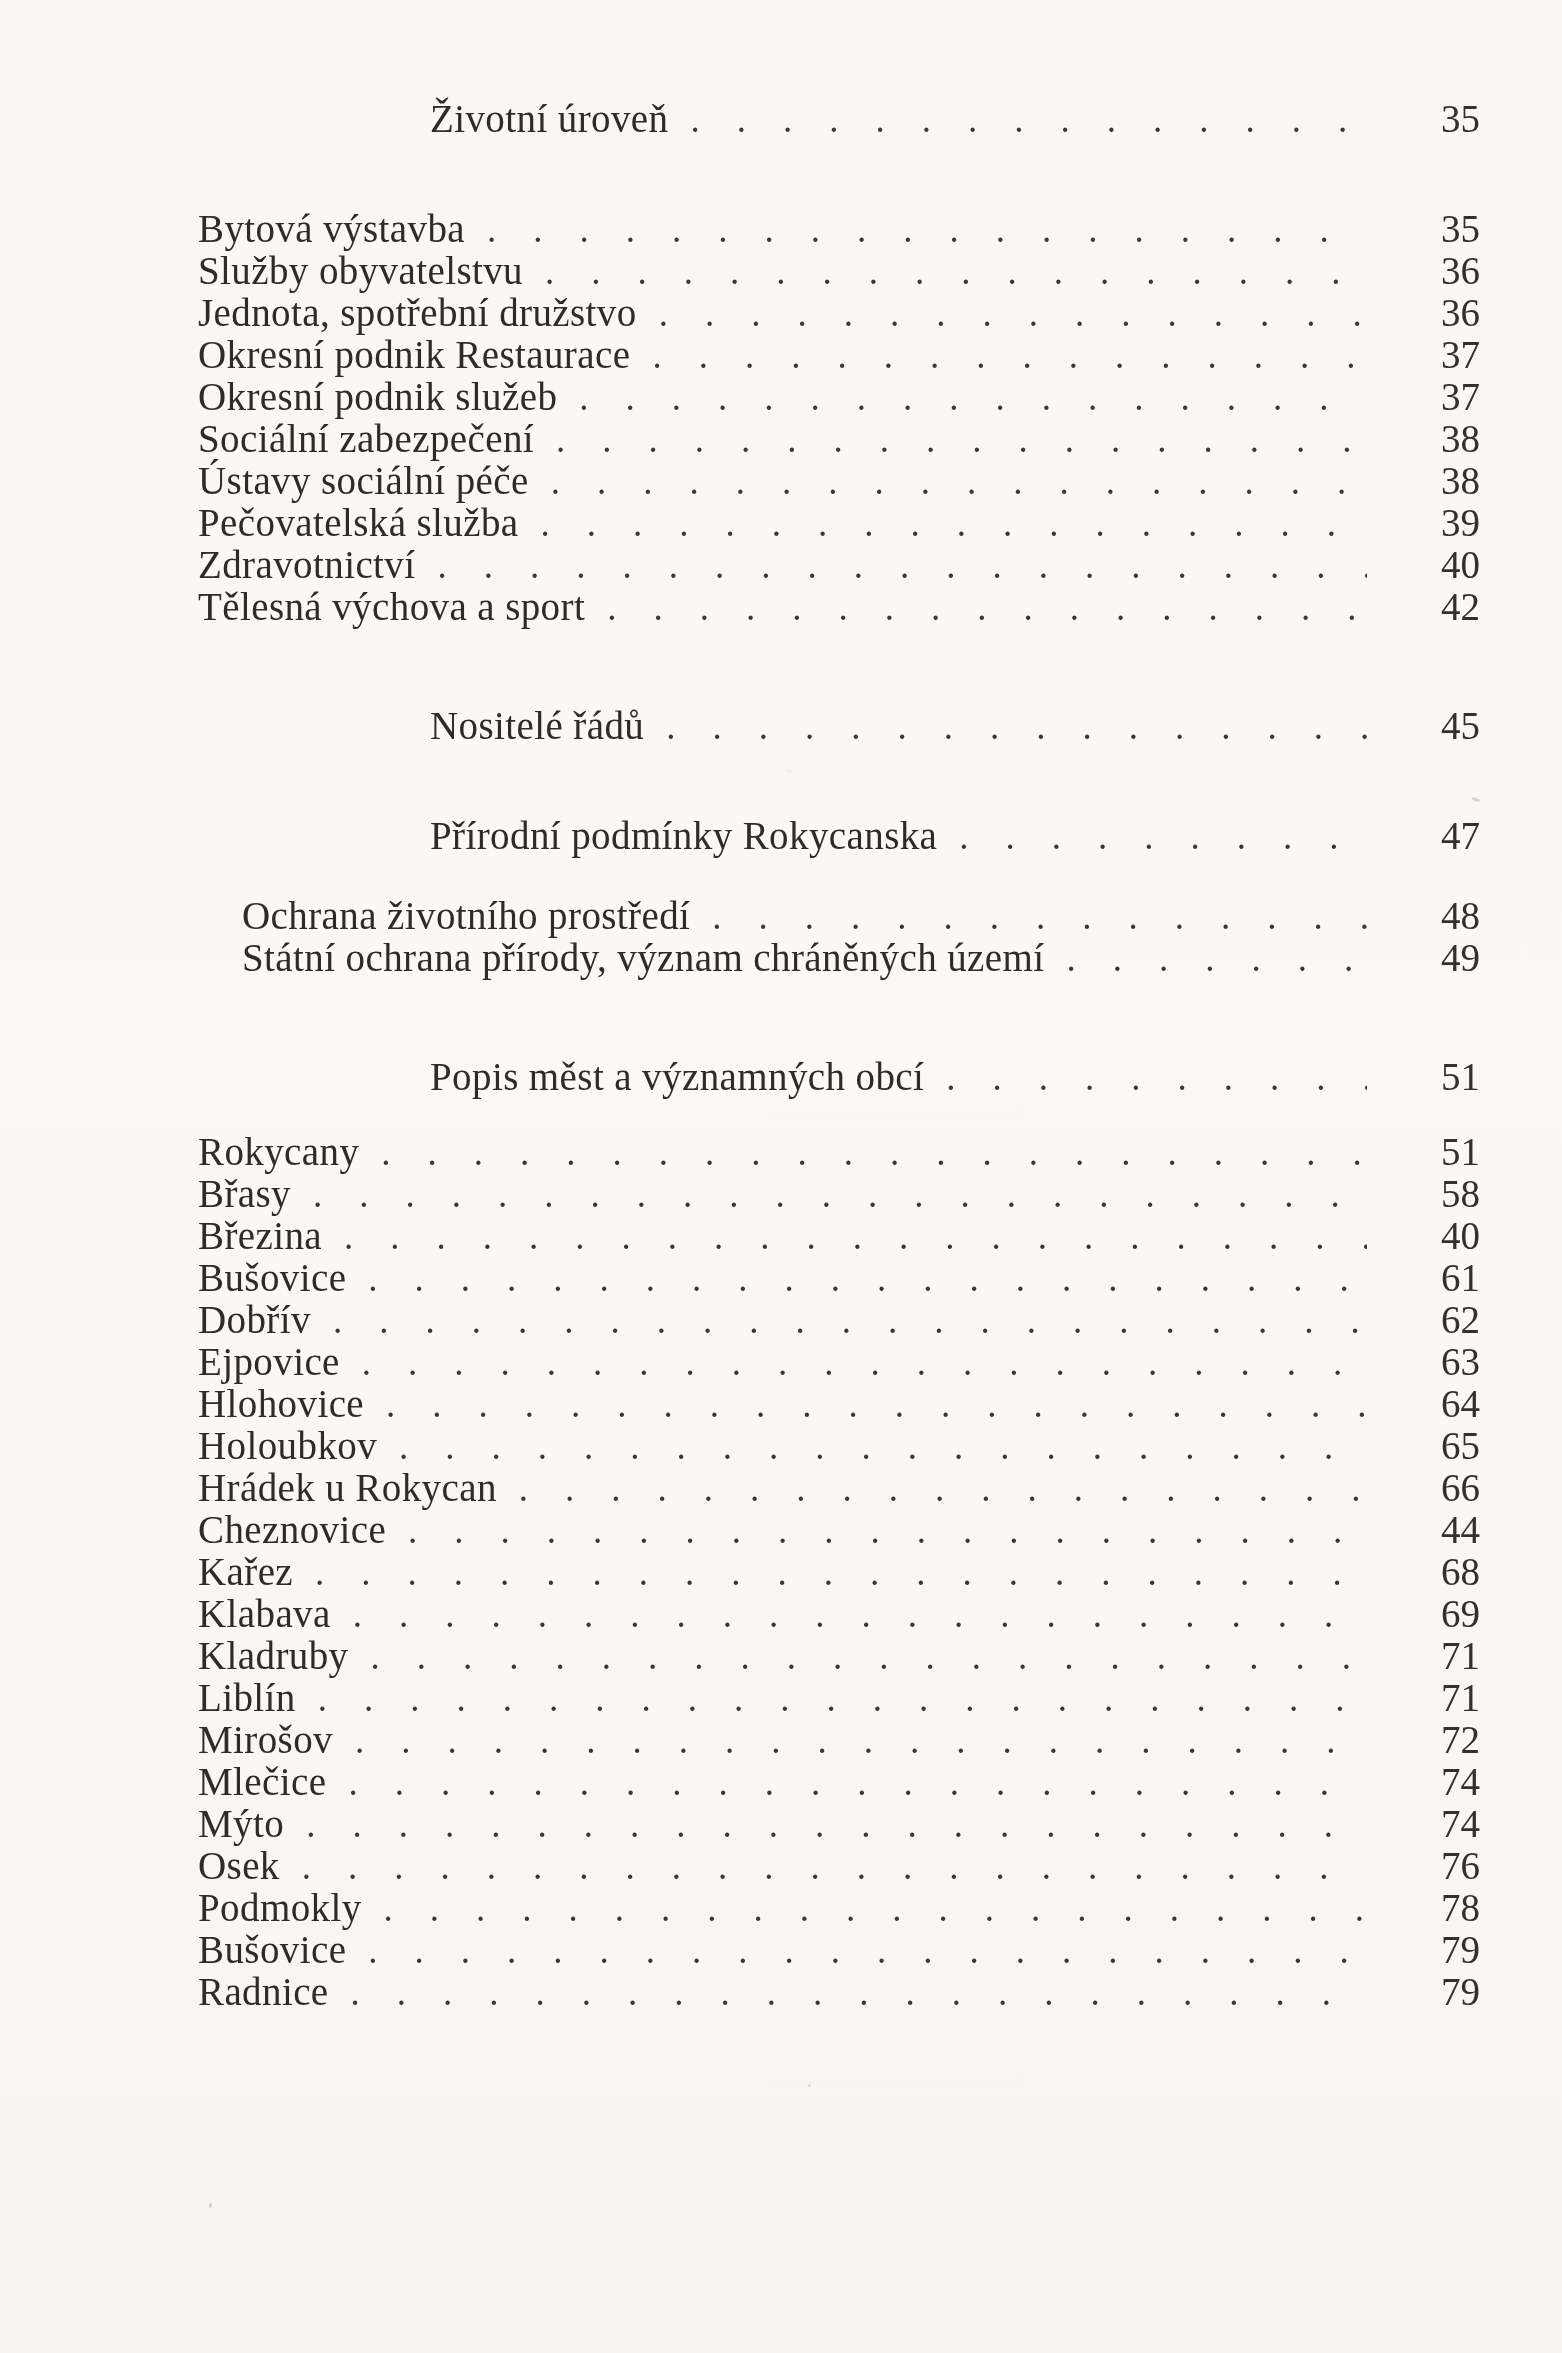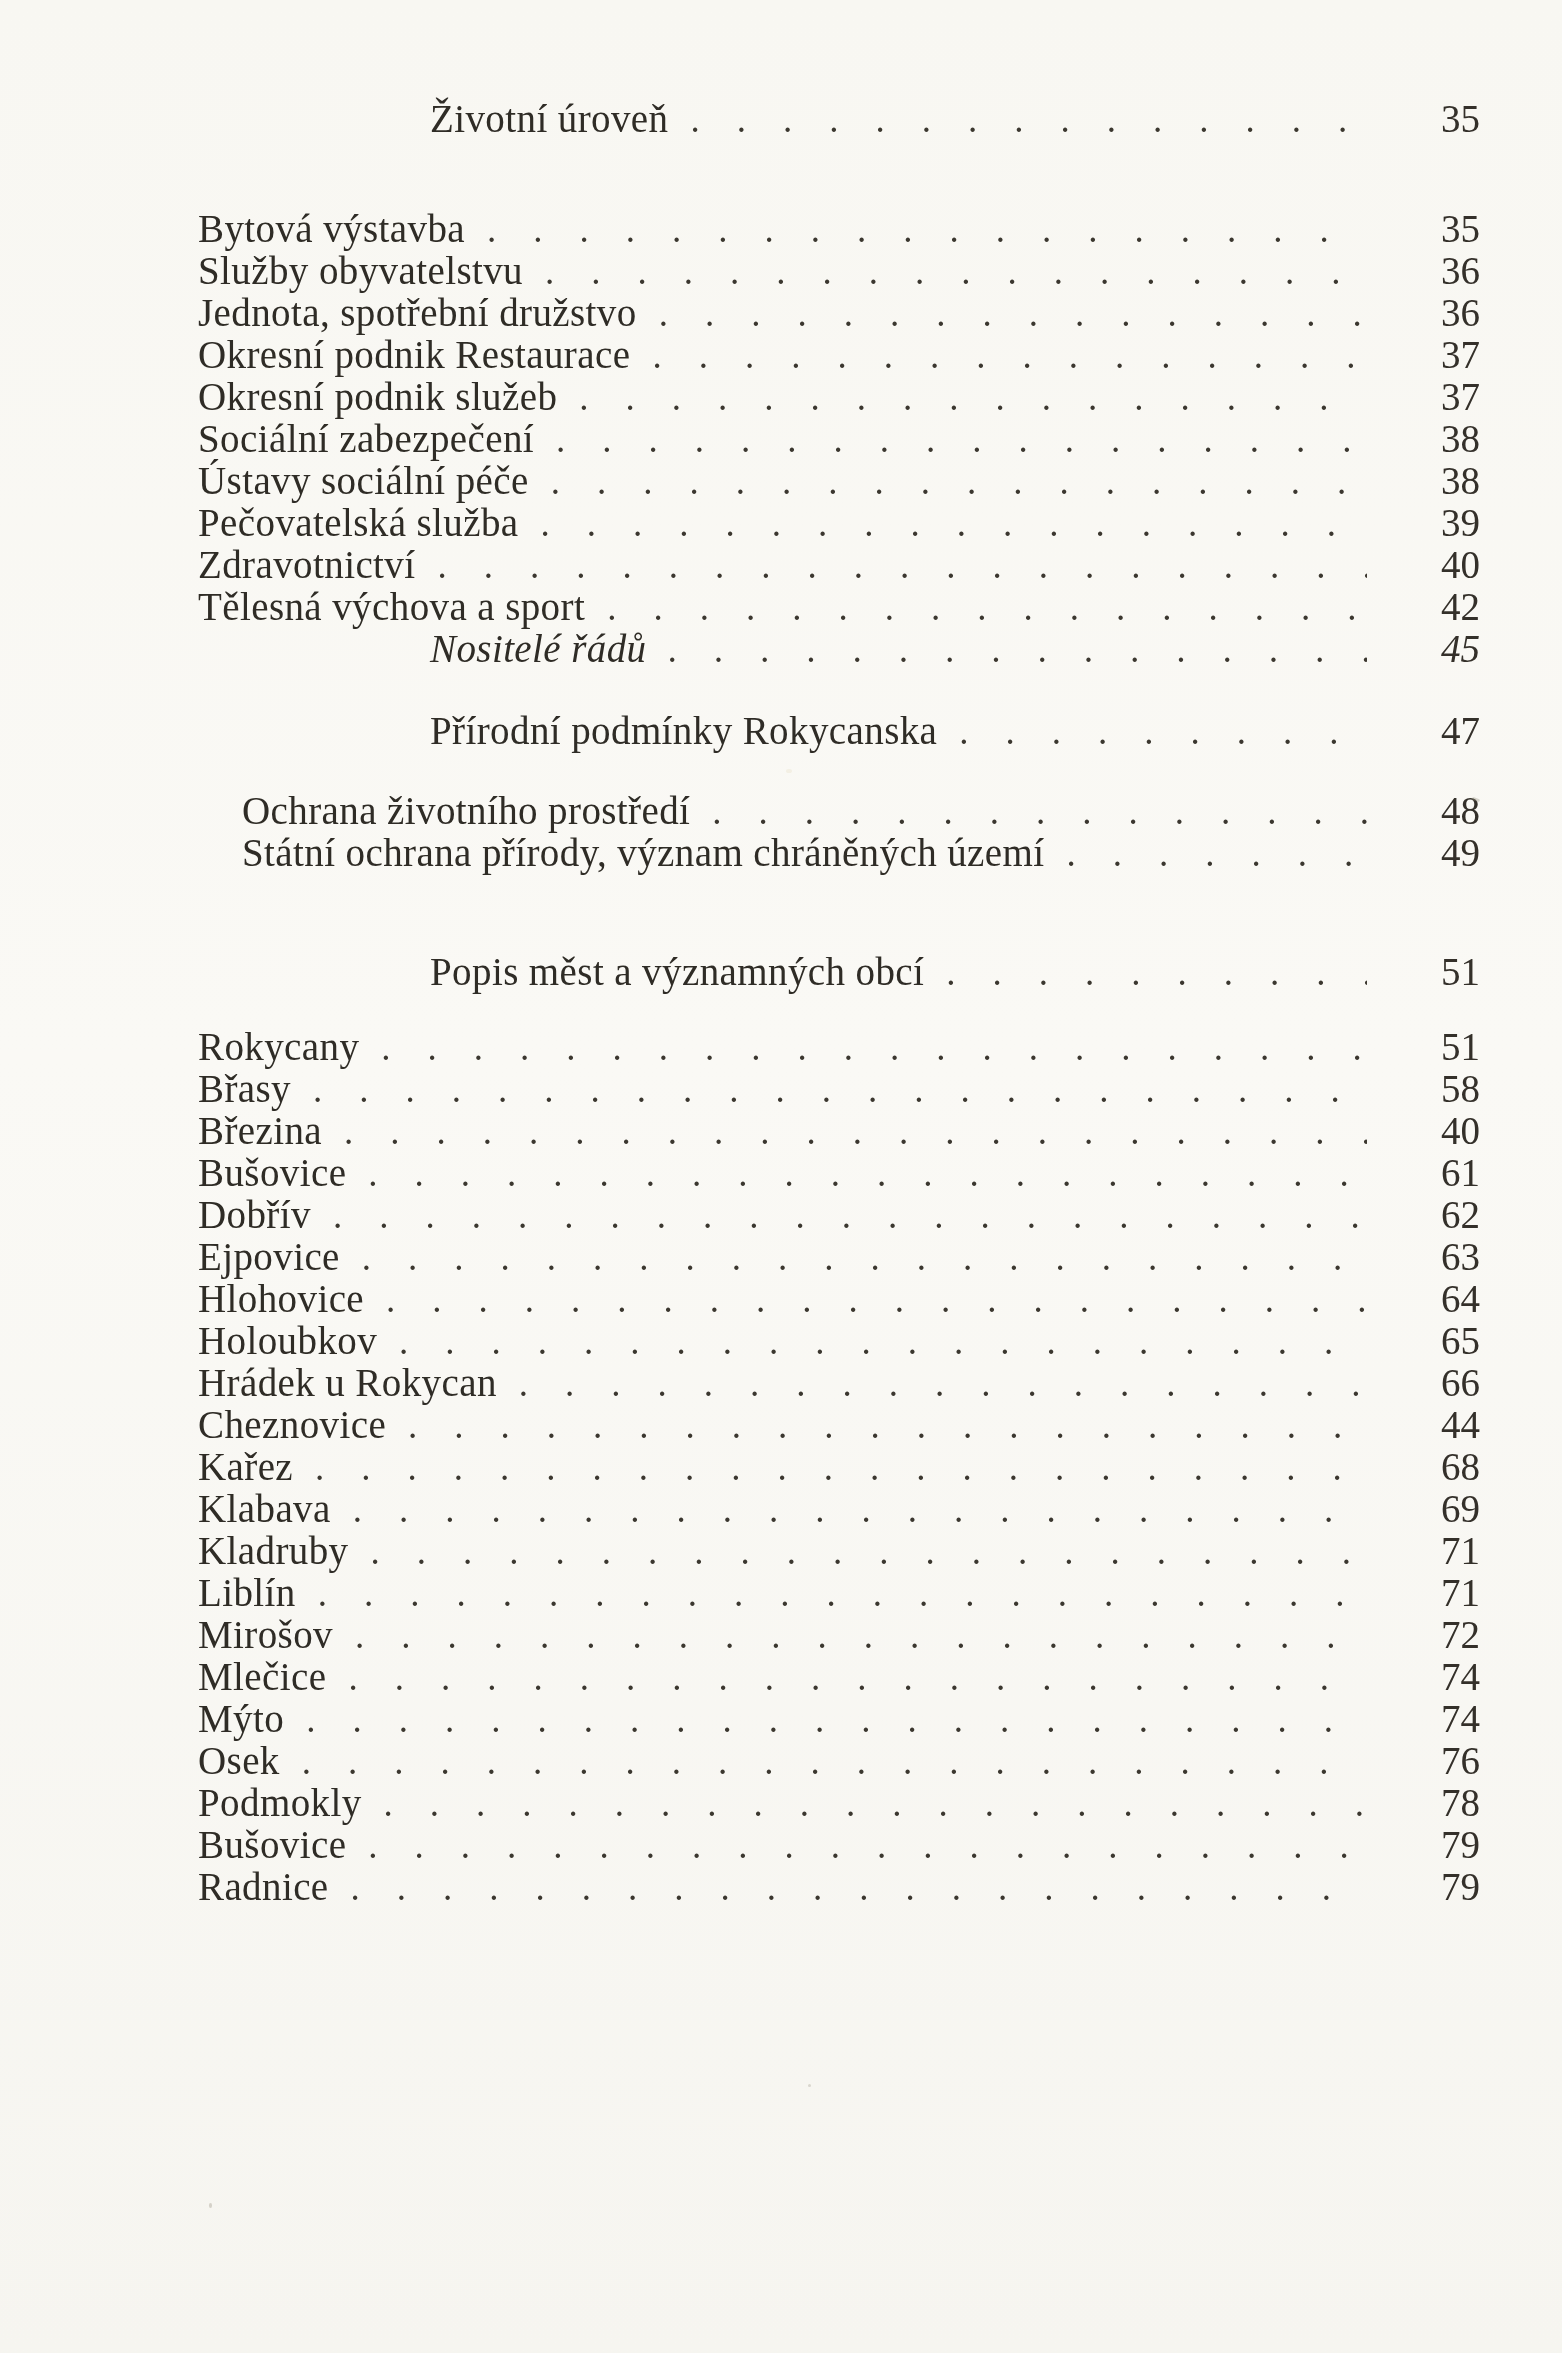--- a/index.html
+++ b/index.html
@@ -12,22 +12,22 @@
     color:#2f2c26;
     font-family:"Liberation Serif","DejaVu Serif",serif;
     overflow:hidden;
   }
   .toc{
     position:absolute;
     left:198px;right:83px;top:98px;
   }
   .block{margin:0;}
   .block-1{margin-top:68px;}
-  .block-2{font-style:italic;}
-  .block-3{margin-top:40px;}
+  .block-2{margin-top:77px;}
+  .block-3{margin-top:68px;}
   .block-4{margin-top:38px;margin-left:44px;}
   .block-5{margin-top:77px;}
   .block-6{margin-top:33px;}
   .row{
     display:flex;
     align-items:baseline;
     height:42px;
     line-height:42px;
     font-size:39px;
     white-space:nowrap;

